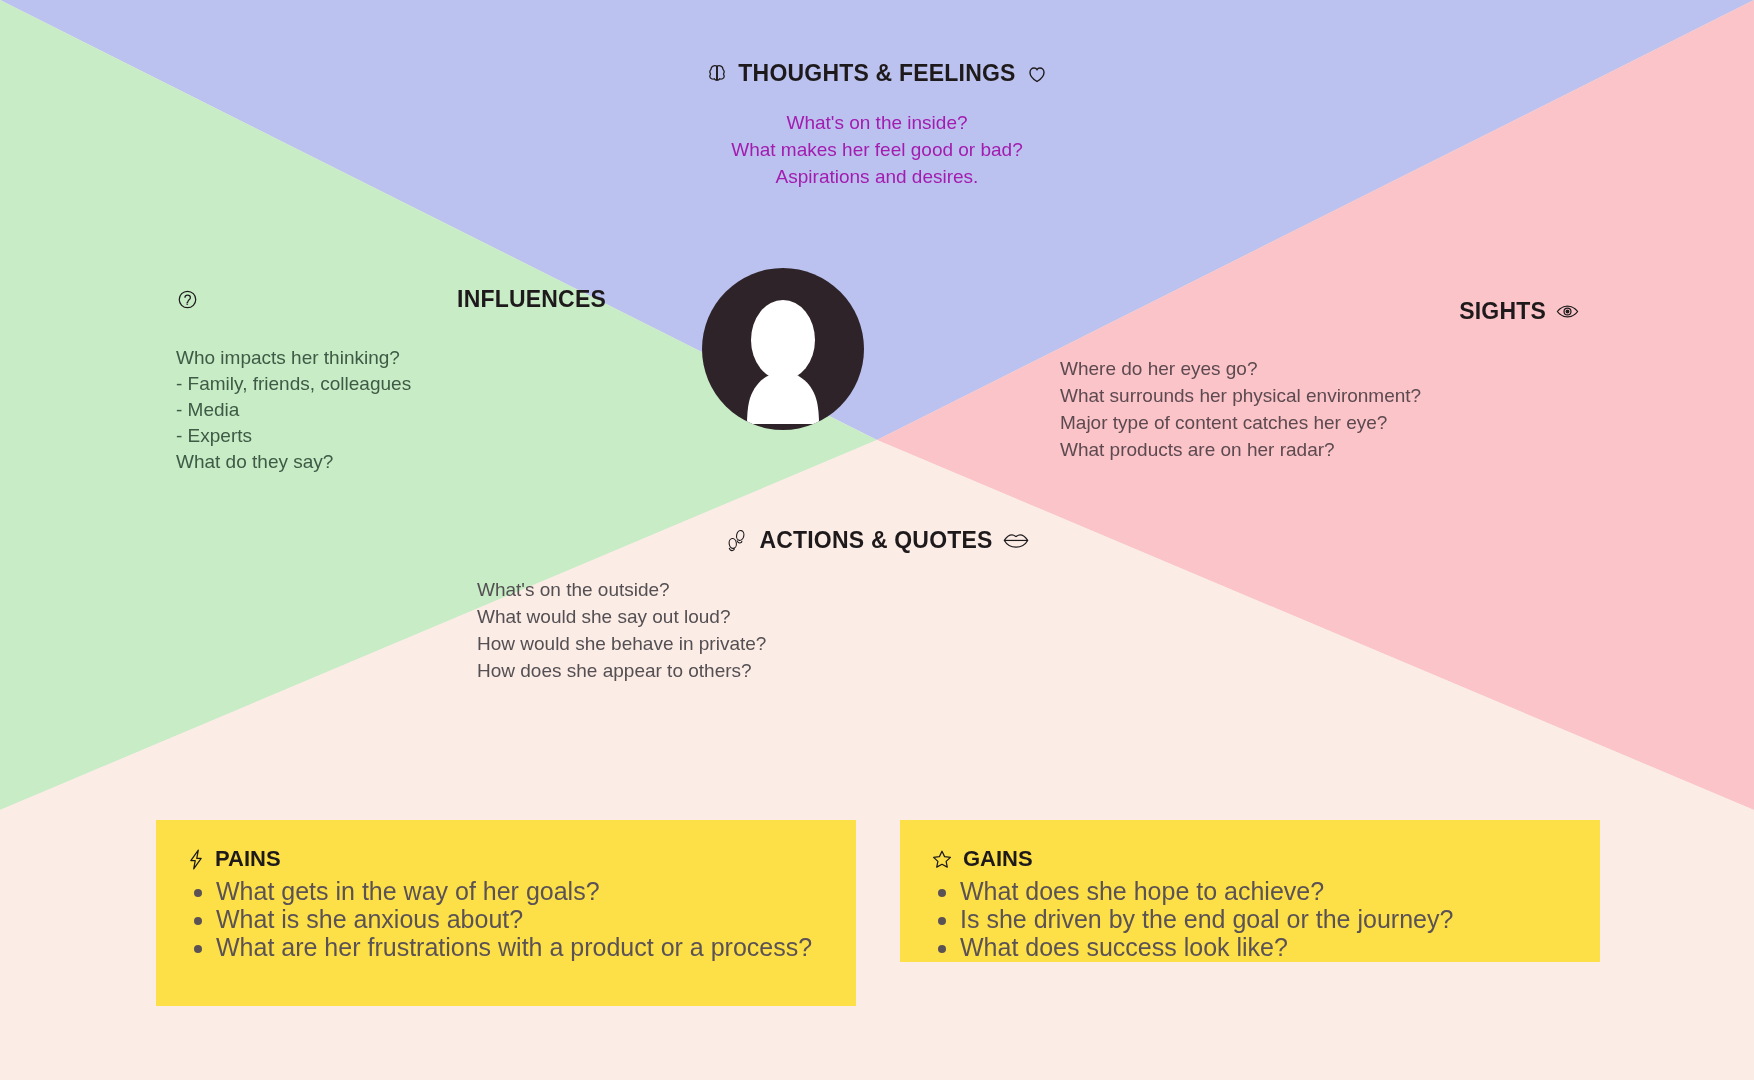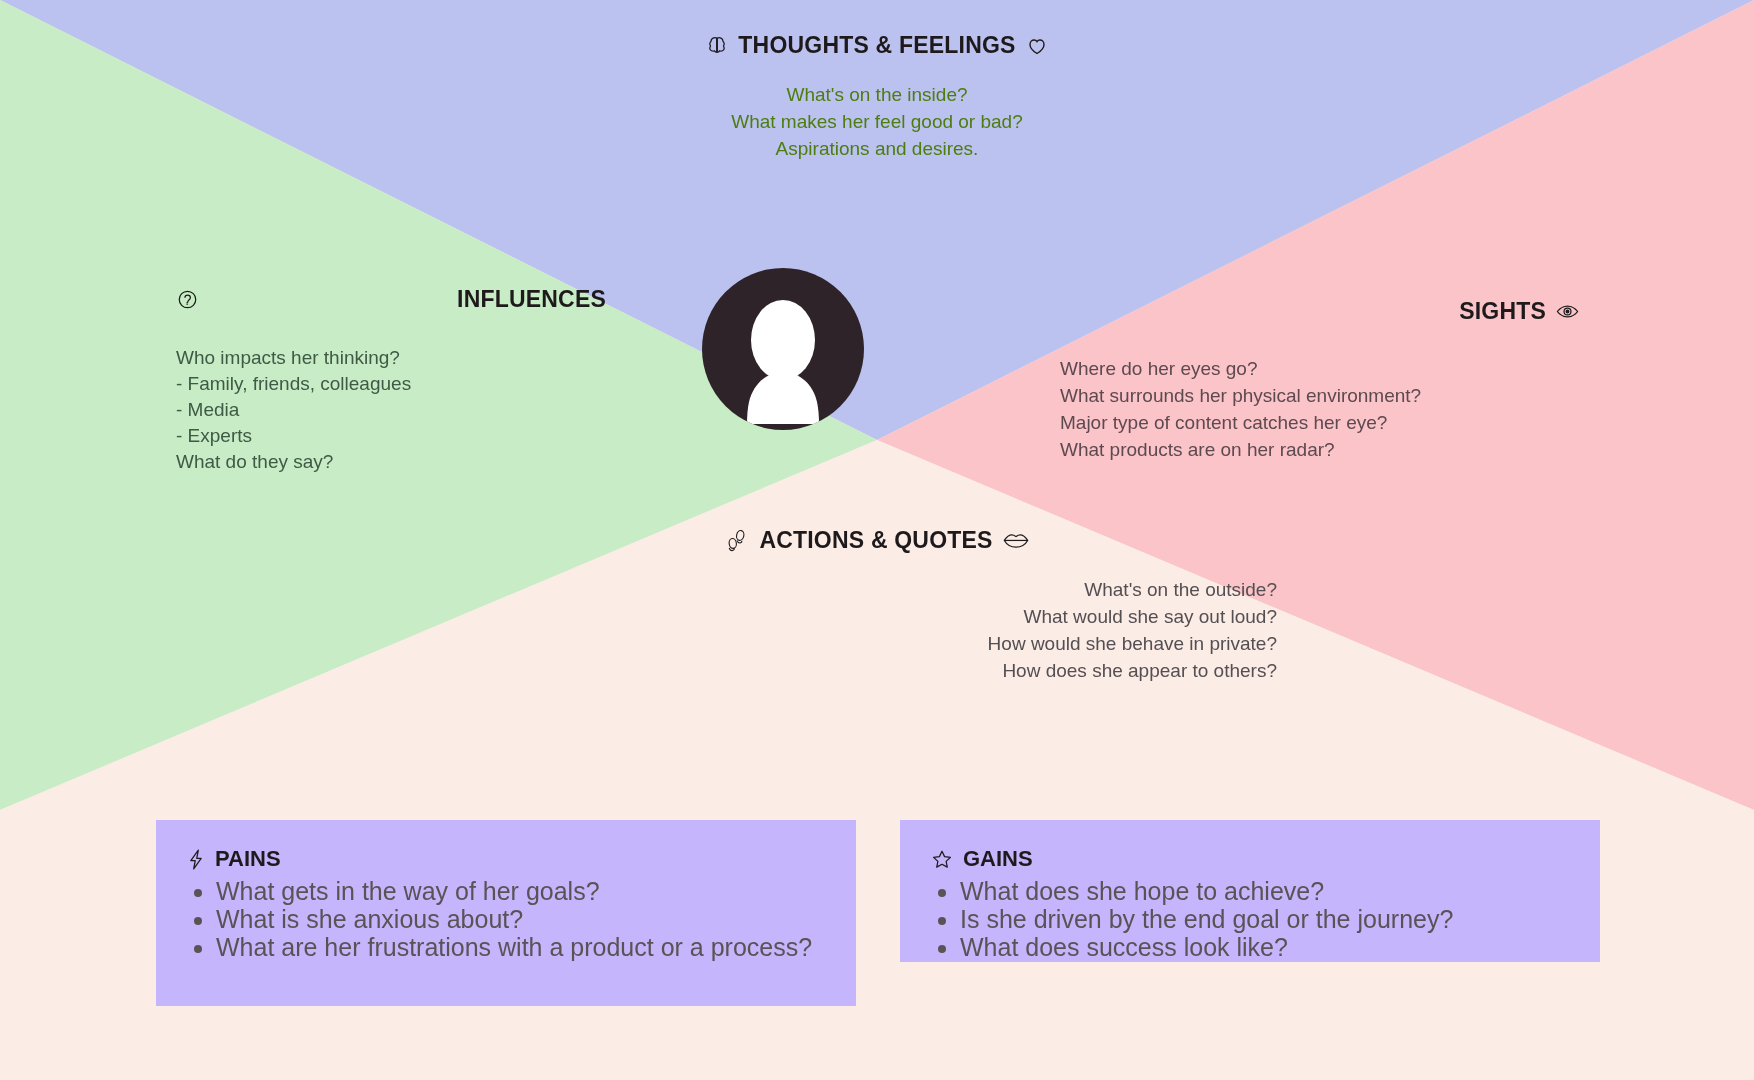--- a/index.html
+++ b/index.html
@@ -65,43 +65,43 @@
 
   .sec-body {
     margin-top: 22px;
     font-size: 19px;
     line-height: 27px;
     color: #4c4a55;
   }
   .sec-body .ln { display: block; }
 
   
-  #sec-thoughts { left: 477px; top: 32px; width: 800px; text-align: center; }
-  #sec-thoughts .sec-body { color: #4d7c0f; }
+  #sec-thoughts { left: 477px; top: 60px; width: 800px; text-align: center; }
+  #sec-thoughts .sec-body { color: #a21caf; }
 
   
   #sec-influences { left: 176px; top: 286px; width: 430px; text-align: left; }
   #sec-influences .sec-body { color: #3f5a45; margin-top: 32px; line-height: 26px; }
 
   
   #sec-sights { left: 1060px; top: 298px; width: 520px; }
   #sec-sights .sec-body { color: #5d4950; margin-top: 30px; }
 
   
-  #sec-actions { left: 477px; top: 527px; width: 800px; text-align: right; }
+  #sec-actions { left: 477px; top: 527px; width: 800px; text-align: left; }
   #sec-actions .sec-body { color: #544f52; }
 
   
   .ico { display: inline-block; line-height: 0; flex: none; }
   .ico svg { display: block; }
 
   
   .card {
     position: absolute;
-    background: #c4b5fd;
+    background: #fde047;
     z-index: 5;
     padding: 26px 30px 30px 30px;
     box-sizing: border-box;
   }
   #card-pains { left: 156px; top: 820px; width: 700px; height: 186px; }
   #card-gains { left: 900px; top: 820px; width: 700px; height: 142px; }
 
   .card-head {
     display: flex;
     align-items: center;

